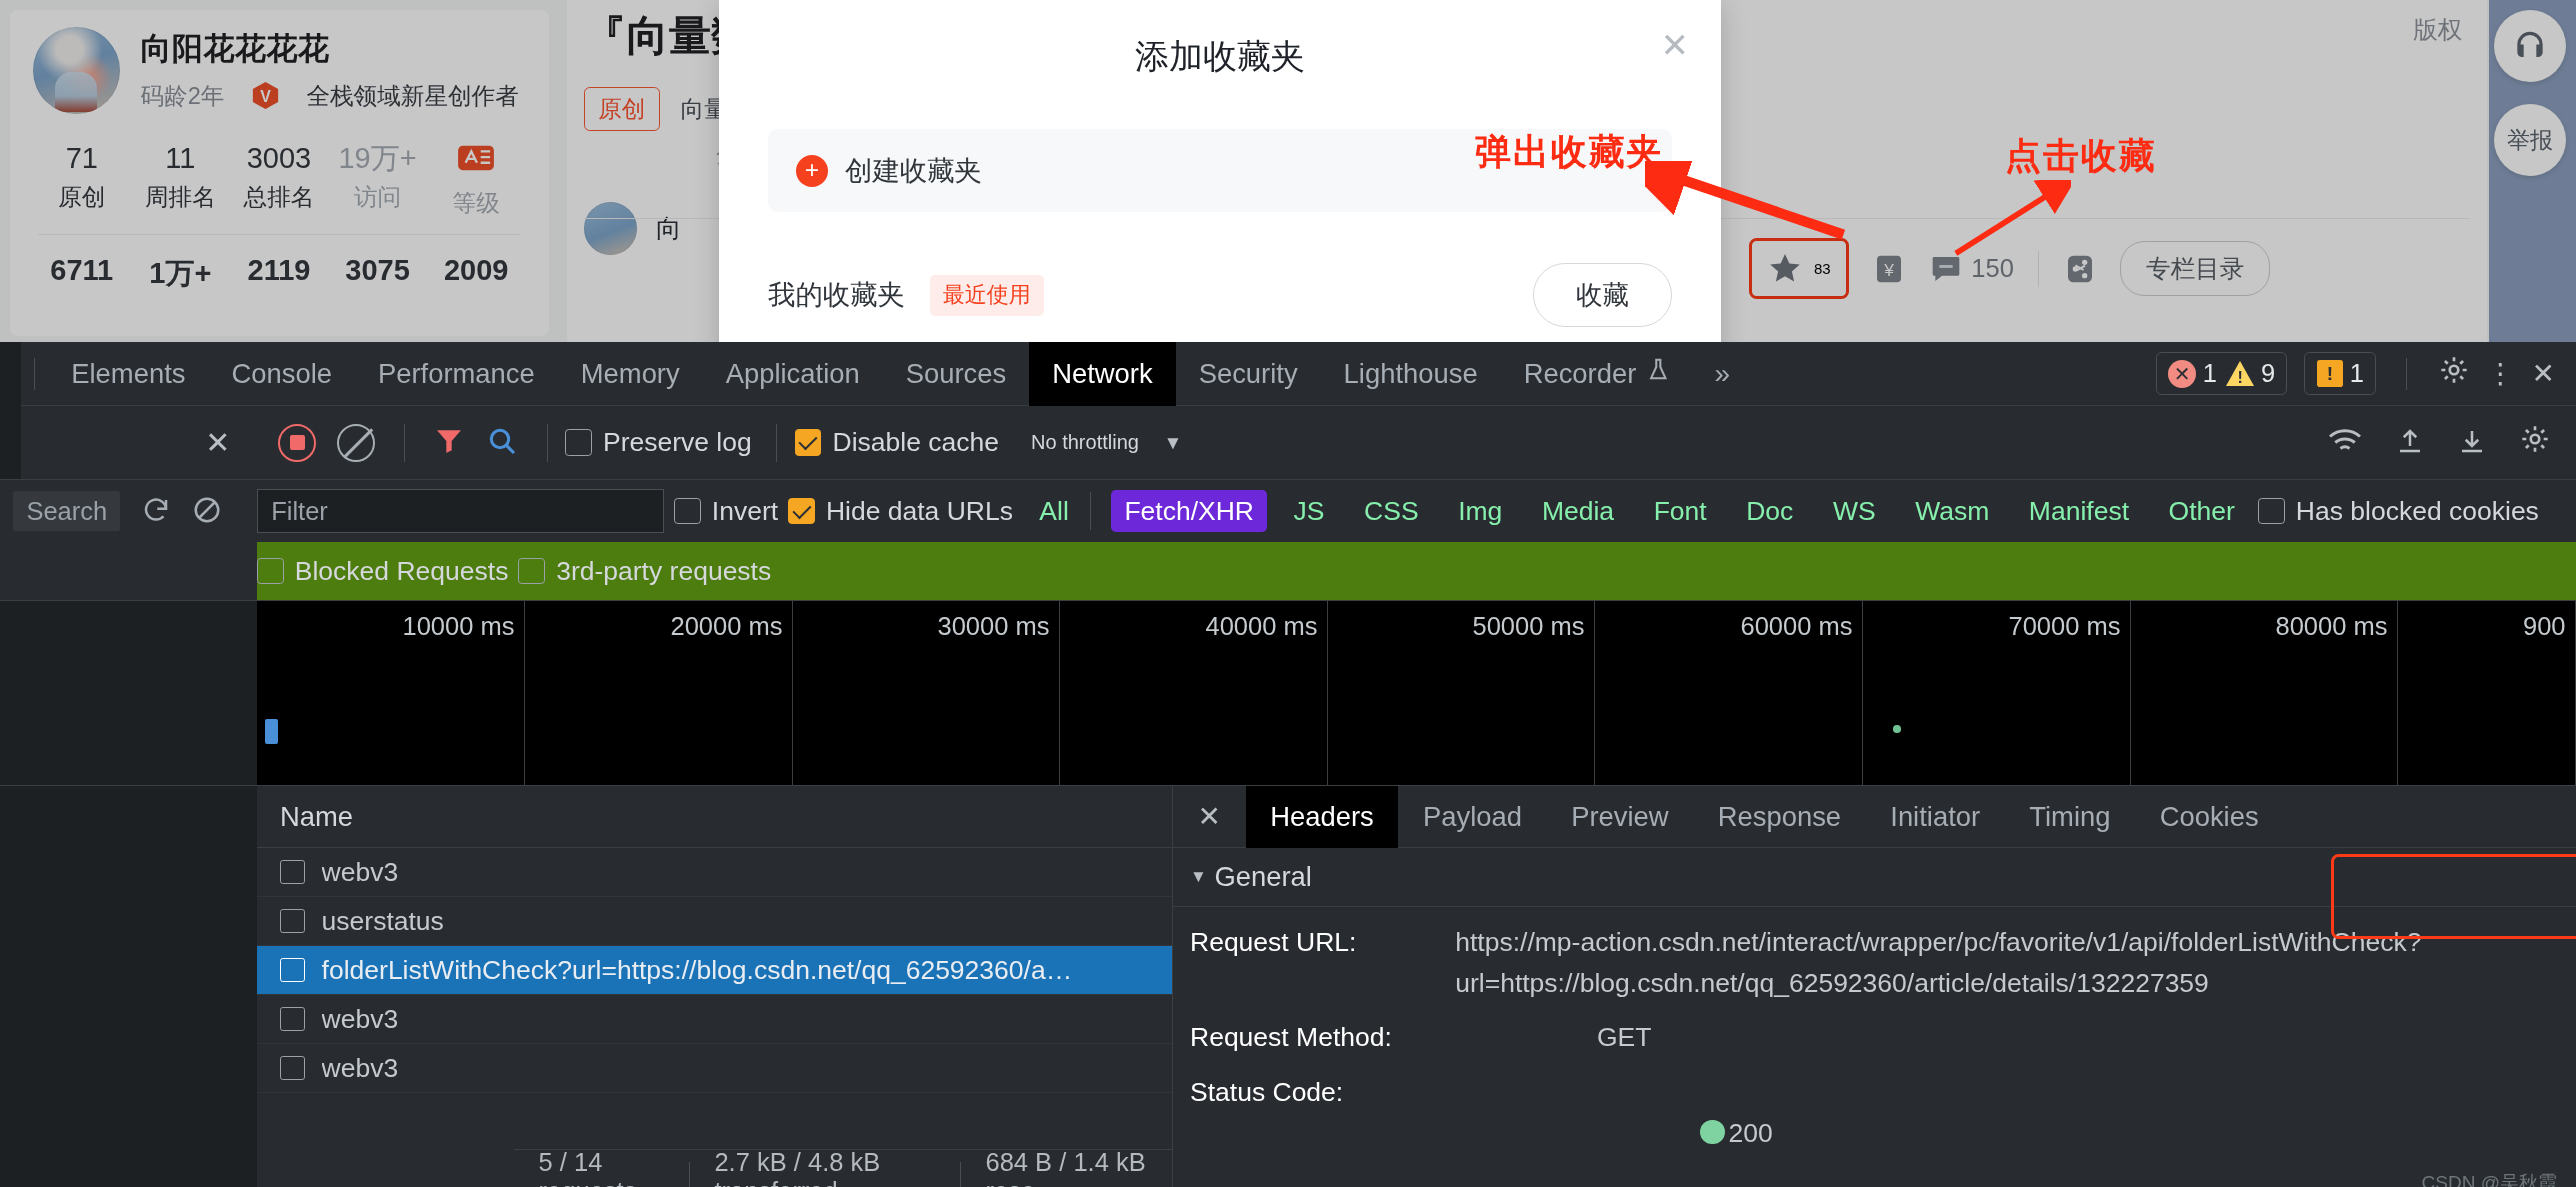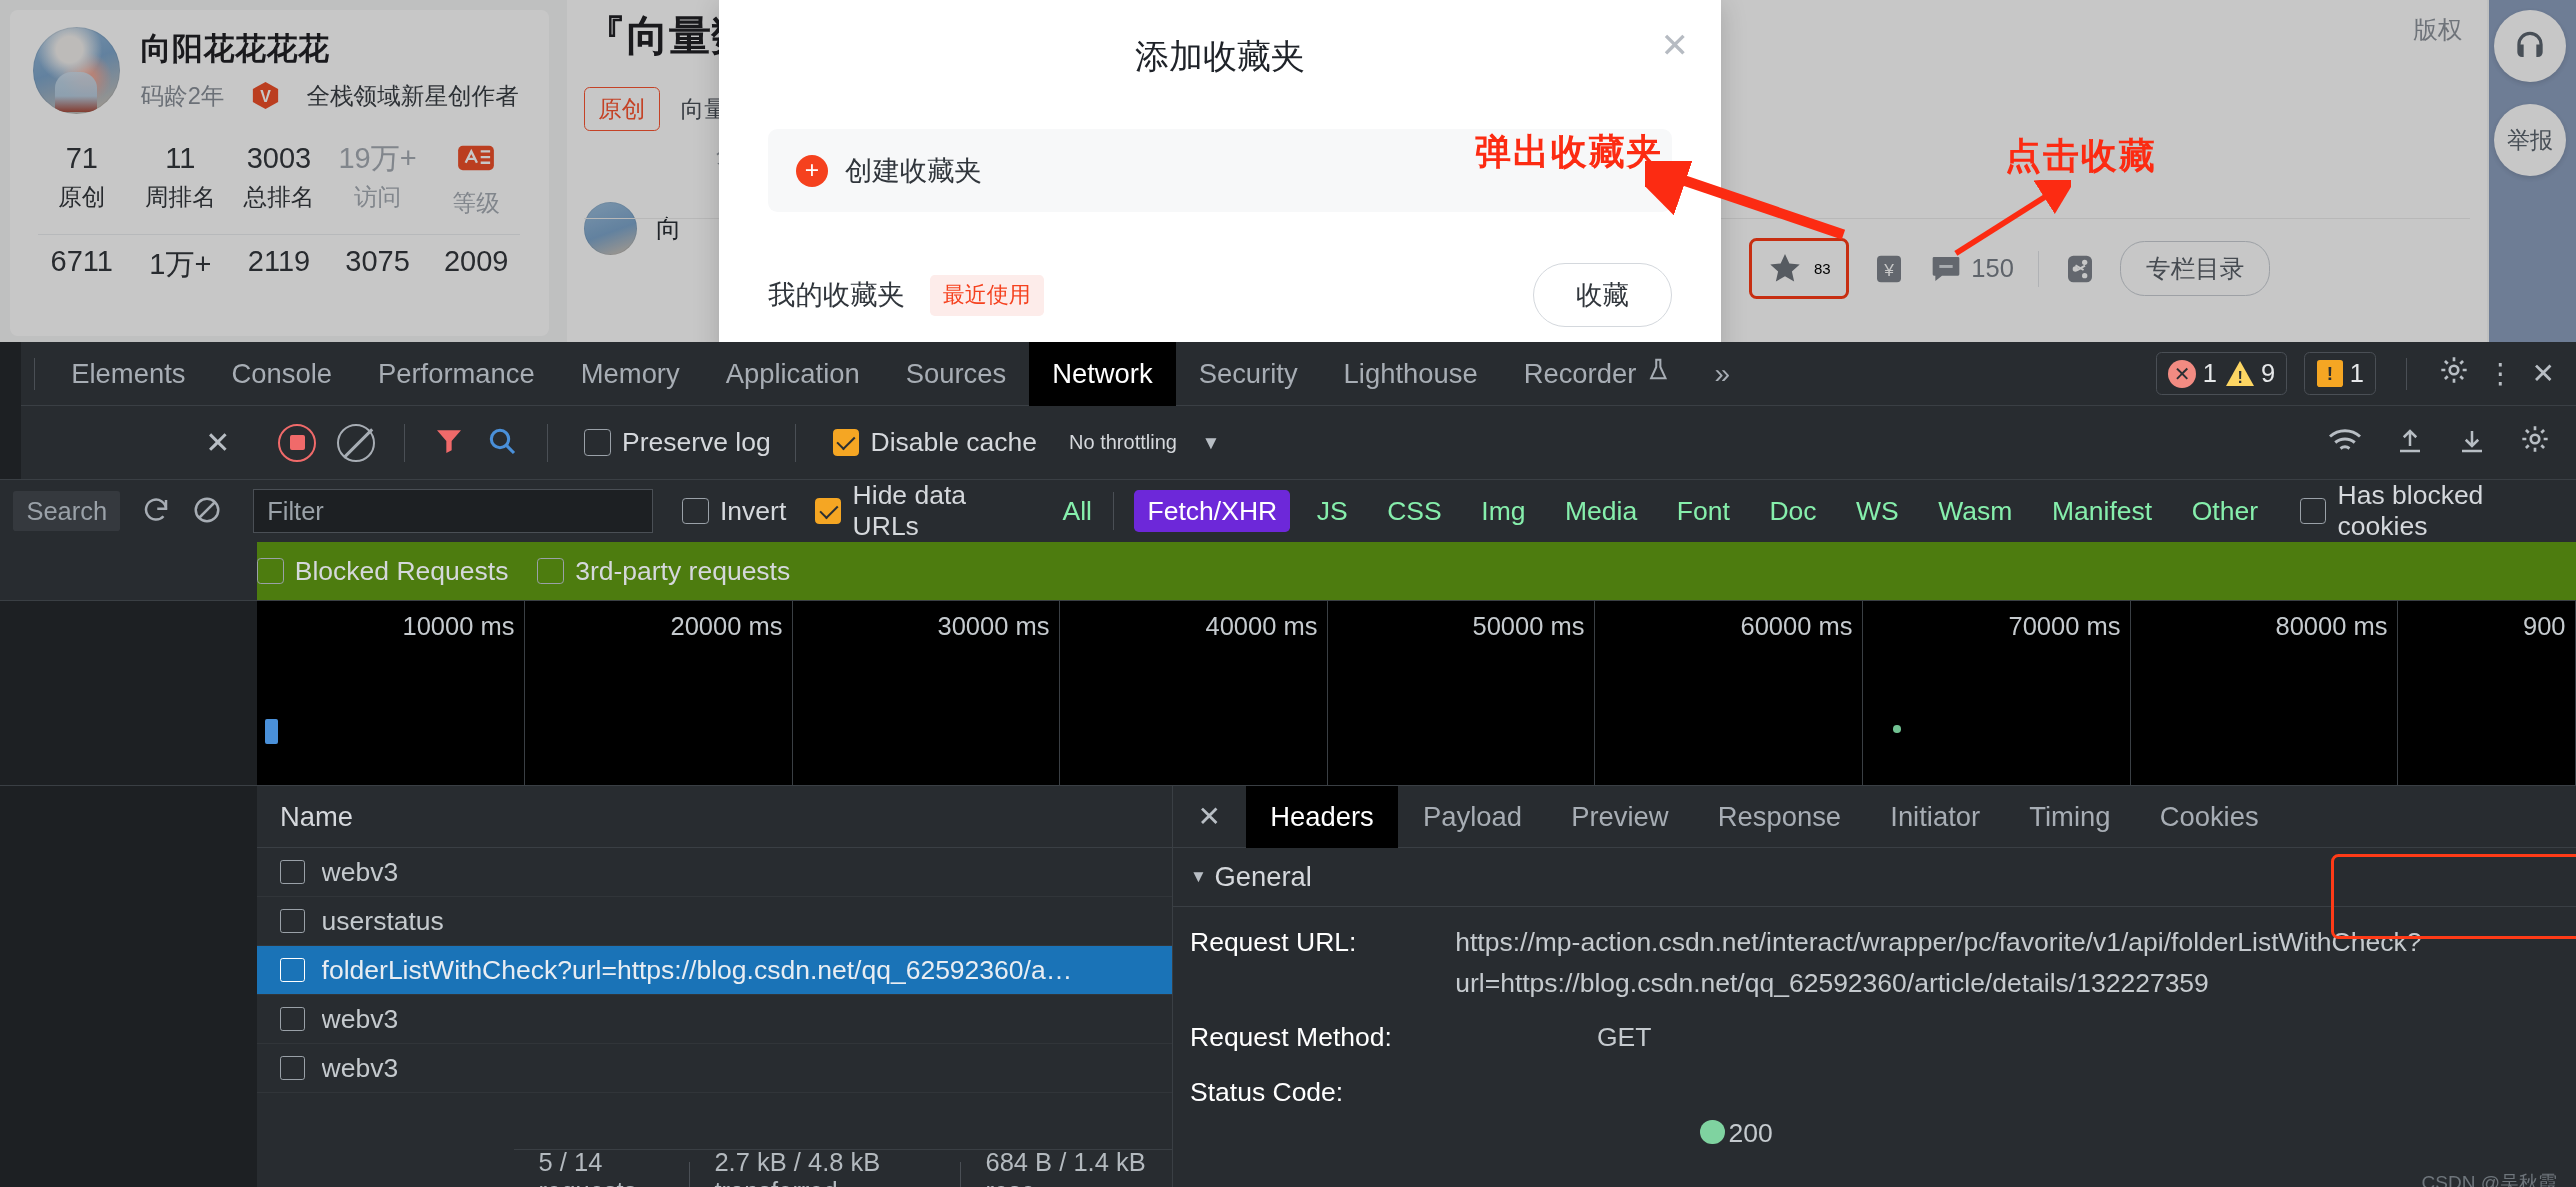--- a/index.html
+++ b/index.html
@@ -43,21 +43,21 @@
   .v-badge svg { display:block; }
   .prof-role { font-size:23.6px; color:#3a3f45; }
 
   .stats-row { display:flex; margin-top:28px; }
   .stat { flex:1; text-align:center; }
   .stat .num { font-size:29px; color:#34383d; line-height:1.15; }
   .stat .lbl { font-size:23.6px; color:#34383d; margin-top:5.7px; }
   .stat.muted .lbl, .stat.muted .num { color:#a6acb4; }
   .stat .lvl-icon { display:inline-block; }
   .stats-divider { height:0.9px; background:#ebedf0; margin:15px 5.7px 0 5.7px; }
-  .stats-row2 { display:flex; margin-top:11px; }
+  .stats-row2 { display:flex; margin-top:20px;font-weight:bold; }
   .stats-row2 .num { font-size:29px; color:#34383d; text-align:center; flex:1; }
 
   
   .article-col {
     position:absolute; left:567px; top:0; width:1920px; height:342px;
     background:#fff;
   }
   .art-inner { position:absolute; left:17px; top:7.6px; right:17px; }
   .art-title {
     font-size:42px; font-weight:700; color:#222226; white-space:nowrap;
@@ -192,21 +192,21 @@
   .rec-btn { width:38px;height:38px;border-radius:50%;border:2.8px solid #f06a6a;
              display:flex;align-items:center;justify-content:center;}
   .rec-btn i { width:15px;height:15px;background:#f06a6a;border-radius:1.9px;display:block;}
   .clear-btn { width:38px;height:38px;border-radius:50%;border:2.8px solid #a7adb4;position:relative;}
   .clear-btn::after{content:"";position:absolute;left:-0.9px;top:16px;width:40px;height:2.8px;background:#a7adb4;transform:rotate(-45deg);}
   .divider-v { width:0.9px;height:38px;background:#4a4f55; margin:0 7.6px;}
   .cb { width:26.5px;height:26.5px;border:1.9px solid #9aa1a8;border-radius:3.8px;display:inline-block;vertical-align:middle;}
   .cb.checked { background:#f5a623;border-color:#f5a623;position:relative;}
   .cb.checked::after{content:"";position:absolute;left:7.6px;top:1.9px;width:7.6px;height:15px;border:solid #2b2f33;border-width:0 2.8px 2.8px 0;transform:rotate(45deg);}
   .net-lbl { font-size:26.5px; color:#d5d8dc; margin-left:11.3px; }
-  .net-group { display:flex; align-items:center; margin-left:29px; }
+  .net-group { display:flex; align-items:center; margin-left:10px; }
   .throttle { font-size:20px; color:#d5d8dc; margin-left:32px; }
   .caret { margin-left:24.6px; color:#b8bec4; font-size:19px; }
   .netbar-right { margin-left:auto; display:flex; align-items:center; gap:32px; padding-right:24.6px; }
 
   
   .dt-filterbar { height:62px; display:flex; align-items:center; background:#282c30; }
   .search-cell { width:236px; display:flex; align-items:center; gap:21px; padding-left:13.2px; background:#282c30;}
   .search-box { background:#35393e; padding:5.7px 13.2px; font-size:25.5px; color:#9aa1a8; border-radius:2.8px;}
   .filter-input {
     width:407px; height:44px; background:#1d2023; border:0.9px solid #4a4f55;

